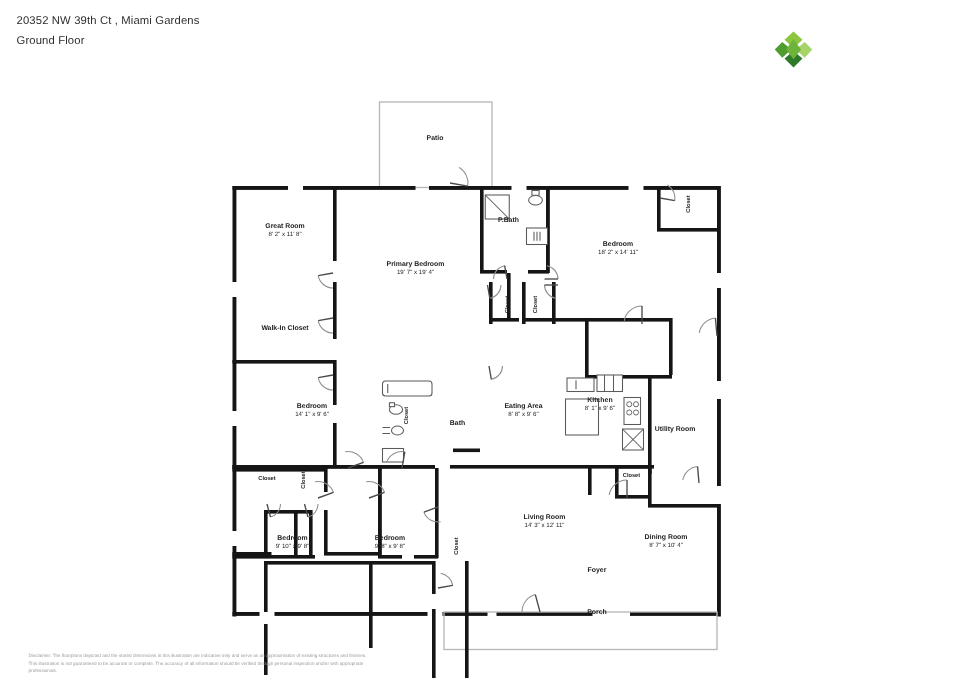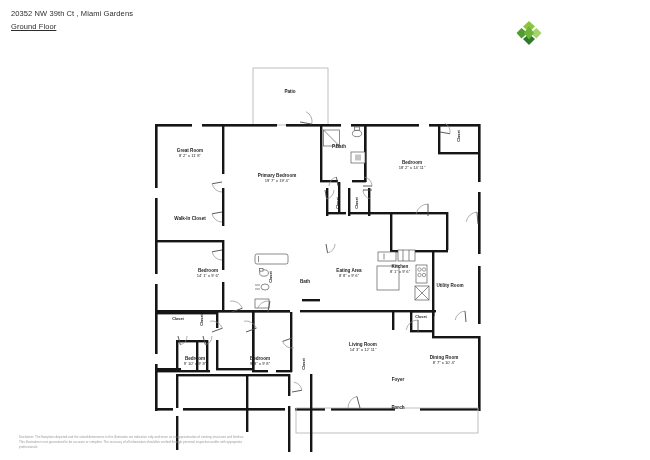--- a/index.html
+++ b/index.html
@@ -15,21 +15,20 @@
   
   .hdr-title {
     position: absolute; left: 11px; top: 9px;
     font-size: 7.5px; color: #2d2d2d; letter-spacing: .1px;
     white-space: nowrap;
   }
   .hdr-sub {
     position: absolute; left: 11px; top: 22px;
     font-size: 7.5px; color: #2d2d2d; letter-spacing: .1px;
     white-space: nowrap;
-    text-decoration: underline;
   }
 
   
   .logo { position: absolute; left: 516px; top: 18px; width: 126px; height: 30px; }
   .logo-mark { position: absolute; left: 0; top: 2px; width: 26px; height: 26px; }
   .logo-text {
     position: absolute; left: 33px; top: 5px;
     font-size: 13px; font-weight: 700; letter-spacing: -.3px; white-space: nowrap;
   }
   .logo-text .t1 { color: #262626; }

